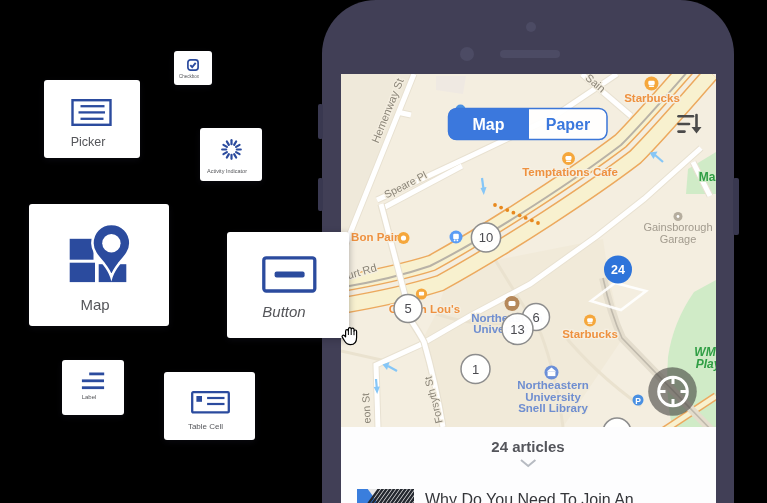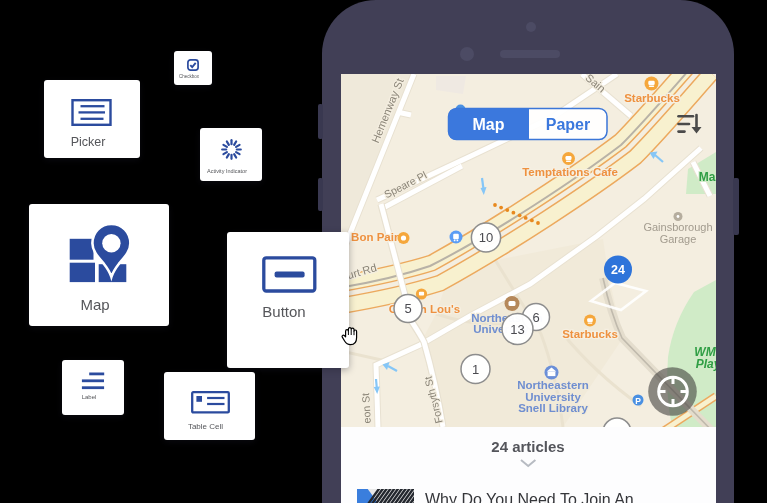--- a/index.html
+++ b/index.html
@@ -287,21 +287,21 @@
       <g fill="#2b4b9e">
         <polygon points="1.7,15.8 25.5,15.8 25.5,36.7 1.7,36.7"></polygon>
         <rect x="1.7" y="39.7" width="25.3" height="19.4"></rect>
         <rect x="30.7" y="41.2" width="27.6" height="17.9"></rect>
       </g>
       <path d="M 43.4,1 C 32.4,1 24.4,9.4 24.4,20.3 C 24.4,28.3 30.1,34 35.8,40.7 C 39.4,45.3 41.9,49 43.4,54 C 44.9,49 47.4,45.3 51,40.7 C 56.7,34 62.4,28.3 62.4,20.3 C 62.4,9.4 54.4,1 43.4,1 Z" fill="#2b4b9e" stroke="#fff" stroke-width="2.6"></path>
       <circle cx="43.4" cy="20.3" r="9.2" fill="#fff"></circle>
     </svg>
     <div class="lbl" style="top:92px;font-size:15px;">Map</div>
   </div>
-  <div class="card" style="left:227px;top:232px;width:122px;height:136px;">
+  <div class="card" style="left:227px;top:232px;width:122px;height:106px;font-style:italic;">
     <svg style="position:absolute;left:35px;top:24px;" width="55" height="37" viewBox="0 0 55 37">
       <rect x="1.8" y="1.8" width="51" height="33.2" rx="2.5" fill="none" stroke="#2b4b9e" stroke-width="3.3"></rect>
       <rect x="12.6" y="15.4" width="30" height="6.2" rx="2" fill="#2b4b9e"></rect>
     </svg>
     <div class="lbl" style="top:71px;font-size:15px;">Button</div>
   </div>
   <div class="card" style="left:62px;top:360px;width:62px;height:55px;">
     <svg style="position:absolute;left:19px;top:11px;" width="25" height="19" viewBox="0 0 25 19">
       <g stroke="#2b4b9e" stroke-width="2.8">
         <line x1="8.2" y1="2.9" x2="23.2" y2="2.9"></line>

